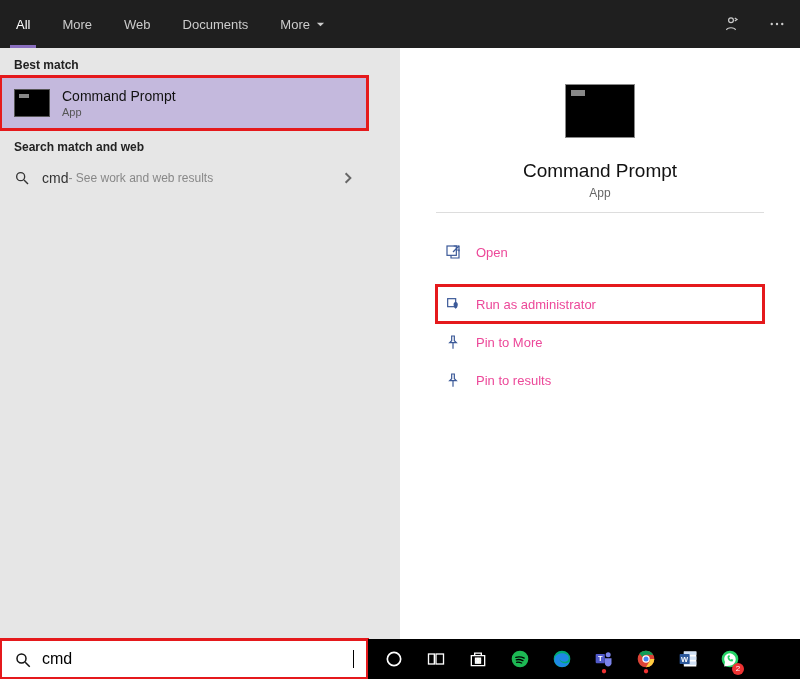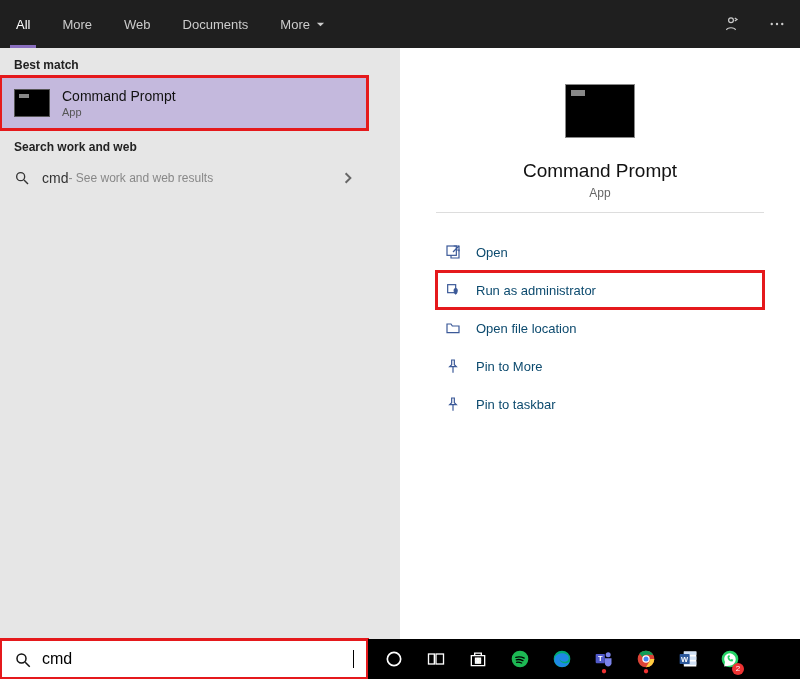--- a/index.html
+++ b/index.html
@@ -32,23 +32,23 @@
     .callout-red { outline: 3px solid #e5191c; outline-offset: -2px; }
 
     
     .right-col { flex: 1; background: #fff; display: flex; flex-direction: column; align-items: center; padding-top: 36px; }
     .preview-thumb { width: 70px; height: 54px; background: #000; border: 1px solid #888; position: relative; margin-bottom: 22px; }
     .preview-thumb::before { content:""; position:absolute; top:5px; left:5px; width:14px; height:6px; background:#888; }
     .preview-title { font-size: 19px; color: #111; }
     .preview-subtitle { font-size: 12px; color: #666; margin-top: 4px; margin-bottom: 12px; }
     .divider { width: 82%; border: none; border-top: 1px solid #ddd; margin-bottom: 20px; }
     .actions { width: 82%; }
-    .action-item { display: flex; align-items: center; padding: 10px 8px; font-size: 13px; color: #0c4a6e; cursor: pointer; }
+    .action-item { display: flex; align-items: center; padding: 10px 8px; font-size: 13px; color: #ec4899; cursor: pointer; }
     .action-item .aicon { width: 18px; height: 18px; margin-right: 14px; color: #3b5998; display: inline-flex; align-items: center; justify-content: center; }
-    .action-item.callout-red { outline: 3px solid #e5191c; outline-offset: -2px; }
+    .action-item.callout-red { outline: 3px solid #e5191c; outline-offset: -2px; margin-top: 14px; }
 
     
     .search-row { position: absolute; left: 0; bottom: 0; width: 368px; height: 40px; background: #fff; display: flex; align-items: center; padding: 0 14px; }
     .search-row.callout-red { outline: 3px solid #e5191c; outline-offset: -2px; }
     .search-row .mag { width: 16px; height: 16px; margin-right: 12px; color: #333; }
     .search-input { border: none; outline: none; font-size: 16px; flex: 1; background: transparent; }
     .cursor-bar { width: 1px; height: 18px; background: #000; margin-left: 1px; }
 
     
     .taskbar { position: absolute; left: 368px; bottom: 0; right: 0; height: 40px; background: #000; display: flex; align-items: center; padding-left: 8px; gap: 6px; }
@@ -94,21 +94,21 @@
 
   <div class="left-col">
     <div class="section-label">Best match</div>
     <div class="result-row selected callout-red">
       <div class="result-box"></div>
       <div class="result-texts">
         <div class="title">Command Prompt</div>
         <div class="subtitle">App</div>
       </div>
     </div>
-    <div class="section-label">Search work and web</div>
+    <div class="section-label">Search match and web</div>
     <div class="web-row">
       <span class="mag">
         <svg width="16" height="16" viewBox="0 0 24 24" fill="none" stroke="#333" stroke-width="2">
             <circle cx="10" cy="10" r="6"></circle>
             <line x1="15" y1="15" x2="21" y2="21"></line>
           </svg>
       </span>
       <span class="term">cmd</span>
       <span class="hint"> - See work and web results</span>
       <span class="chev">
@@ -141,42 +141,34 @@
           <svg width="16" height="16" viewBox="0 0 24 24" fill="none" stroke="#3b5998" stroke-width="1.8">
               <rect x="4" y="4" width="12" height="12"></rect>
               <path d="M16 10c3 0 3 6 0 8c-3-2-3-8 0-8z" fill="#3b5998"></path>
             </svg>
         </span>
         <span>Run as administrator</span>
       </div>
       <div class="action-item">
         <span class="aicon">
           <svg width="16" height="16" viewBox="0 0 24 24" fill="none" stroke="#3b5998" stroke-width="1.8">
-              <path d="M3 6h6l2 3h10v10H3z"></path>
-            </svg>
-        </span>
-        <span>Open file location</span>
-      </div>
-      <div class="action-item">
-        <span class="aicon">
-          <svg width="16" height="16" viewBox="0 0 24 24" fill="none" stroke="#3b5998" stroke-width="1.8">
               <path d="M10 3v7l-3 3h10l-3-3V3z"></path>
               <line x1="12" y1="13" x2="12" y2="22"></line>
             </svg>
         </span>
         <span>Pin to More</span>
       </div>
       <div class="action-item">
         <span class="aicon">
           <svg width="16" height="16" viewBox="0 0 24 24" fill="none" stroke="#3b5998" stroke-width="1.8">
               <path d="M10 3v7l-3 3h10l-3-3V3z"></path>
               <line x1="12" y1="13" x2="12" y2="22"></line>
             </svg>
         </span>
-        <span>Pin to taskbar</span>
+        <span>Pin to results</span>
       </div>
     </div>
   </div>
 </div>
 
 <div class="search-row callout-red">
   <span class="mag">
     <svg width="18" height="18" viewBox="0 0 24 24" fill="none" stroke="#111" stroke-width="2">
         <circle cx="10" cy="10" r="6"></circle>
         <line x1="15" y1="15" x2="21" y2="21"></line>

